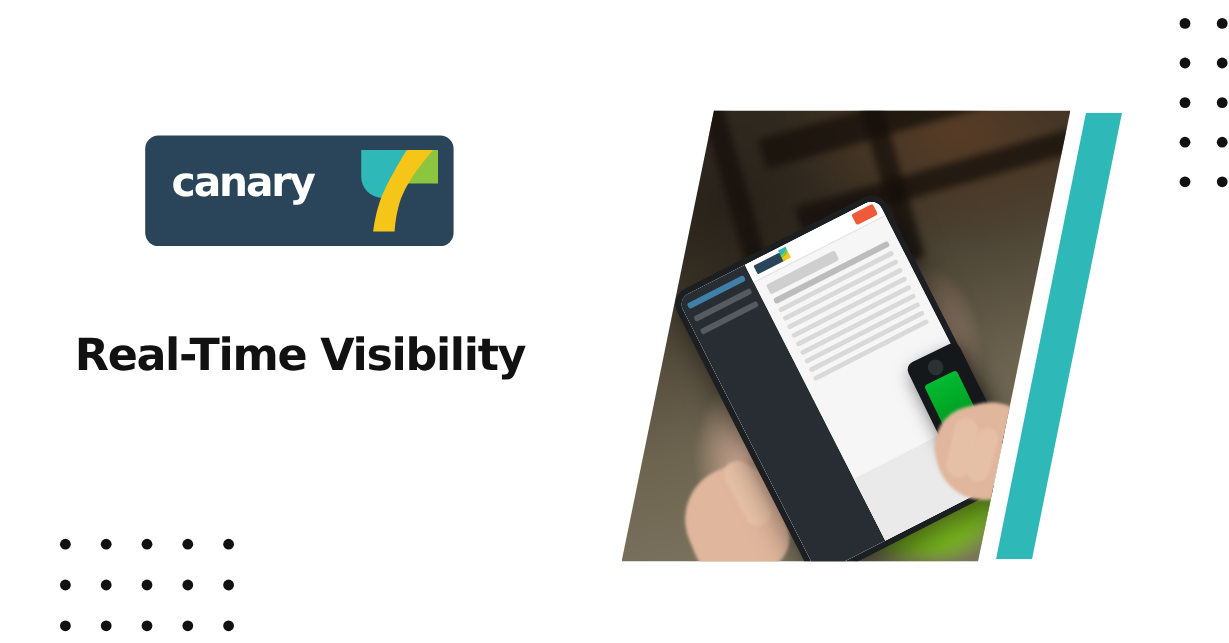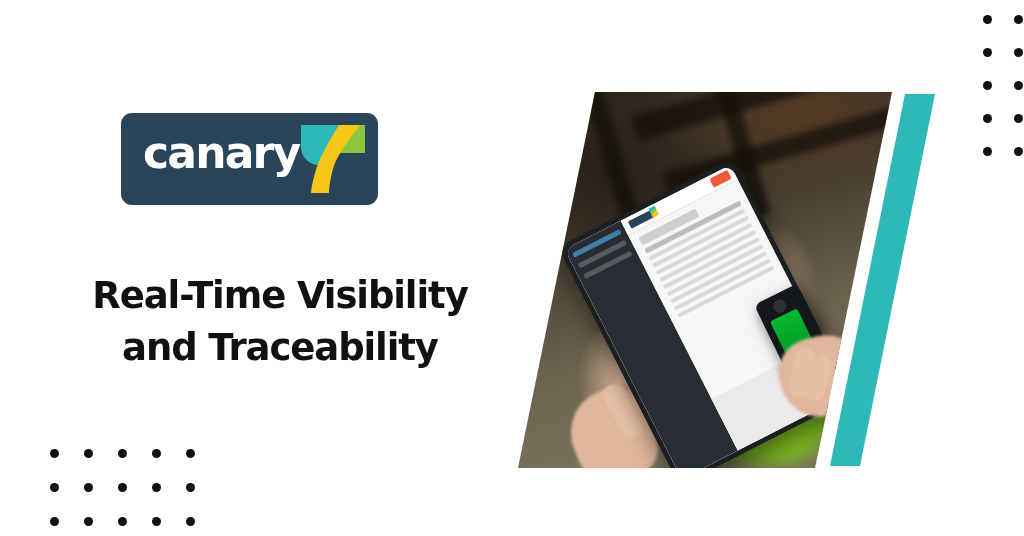--- a/index.html
+++ b/index.html
@@ -10,35 +10,35 @@
   .stage{position:absolute;inset:0;width:1024px;height:536px;background:#fff;}
 
   
   .logo-panel{
     position:absolute;left:121px;top:113px;width:257px;height:92px;
     background:#2a4459;border-radius:11px;overflow:hidden;
   }
   .logo-word{
     position:absolute;left:22px;top:16px;
     font-family:"DejaVu Sans",sans-serif;font-weight:700;
-    font-size:44px;line-height:47px;letter-spacing:-1.8px;color:#ffffff;
+    font-size:34px;line-height:47px;letter-spacing:-1.8px;color:#ffffff;
   }
   .logo-tagline{
     position:absolute;left:24px;top:63px;
     font-family:"Liberation Sans",sans-serif;font-weight:700;
     font-size:8.3px;letter-spacing:2.45px;color:#ffffff;white-space:nowrap;margin-top:40px;
   }
   .logo-mark{position:absolute;left:178px;top:10px;width:68px;height:72px;}
 
   
   .headline{
     position:absolute;left:0px;top:270px;width:500px;
     text-align:center;color:#111111;
     font-family:"DejaVu Sans",sans-serif;font-weight:700;
-    font-size:37px;line-height:52px;letter-spacing:-1.1px;padding-left:30px;
+    font-size:37px;line-height:52px;letter-spacing:-1.1px;
   }
   .headline .ln{display:block;}
 
   
   .dots{position:absolute;display:grid;}
   .dot{width:9px;height:9px;border-radius:50%;background:#111111;}
   .dots-bl{left:50px;top:449px;grid-template-columns:repeat(5,34px);grid-auto-rows:34px;}
   .dots-tr{left:983px;top:15px;grid-template-columns:repeat(2,31px);grid-auto-rows:33px;}
 
   
@@ -131,21 +131,20 @@
     <div class="logo-tagline">FULFILLMENT IN CONTROL</div>
     <svg class="logo-mark" viewBox="0 0 68 72">
       <path d="M2 2 H40 V22 A20 20 0 0 1 20 42 A18 18 0 0 1 2 24 Z" fill="#2fb8b8"></path>
       <path d="M40 2 H66 V30 H40 Z" fill="#8cc63f"></path>
       <path d="M40 2 H62 C62 2 40 26 34 46 C30 60 30 70 30 70 H12 C12 70 14 50 22 34 C30 18 40 2 40 2 Z" fill="#f5c518"></path>
     </svg>
   </div>
 
   <div class="headline">
     <span class="ln">Real-Time Visibility</span>
-    <span class="ln">and Traceability</span>
   </div>
 
   <div class="dots dots-bl">
     <span class="dot"></span>
       <span class="dot"></span>
       <span class="dot"></span>
       <span class="dot"></span>
       <span class="dot"></span>
     <span class="dot"></span>
       <span class="dot"></span>

